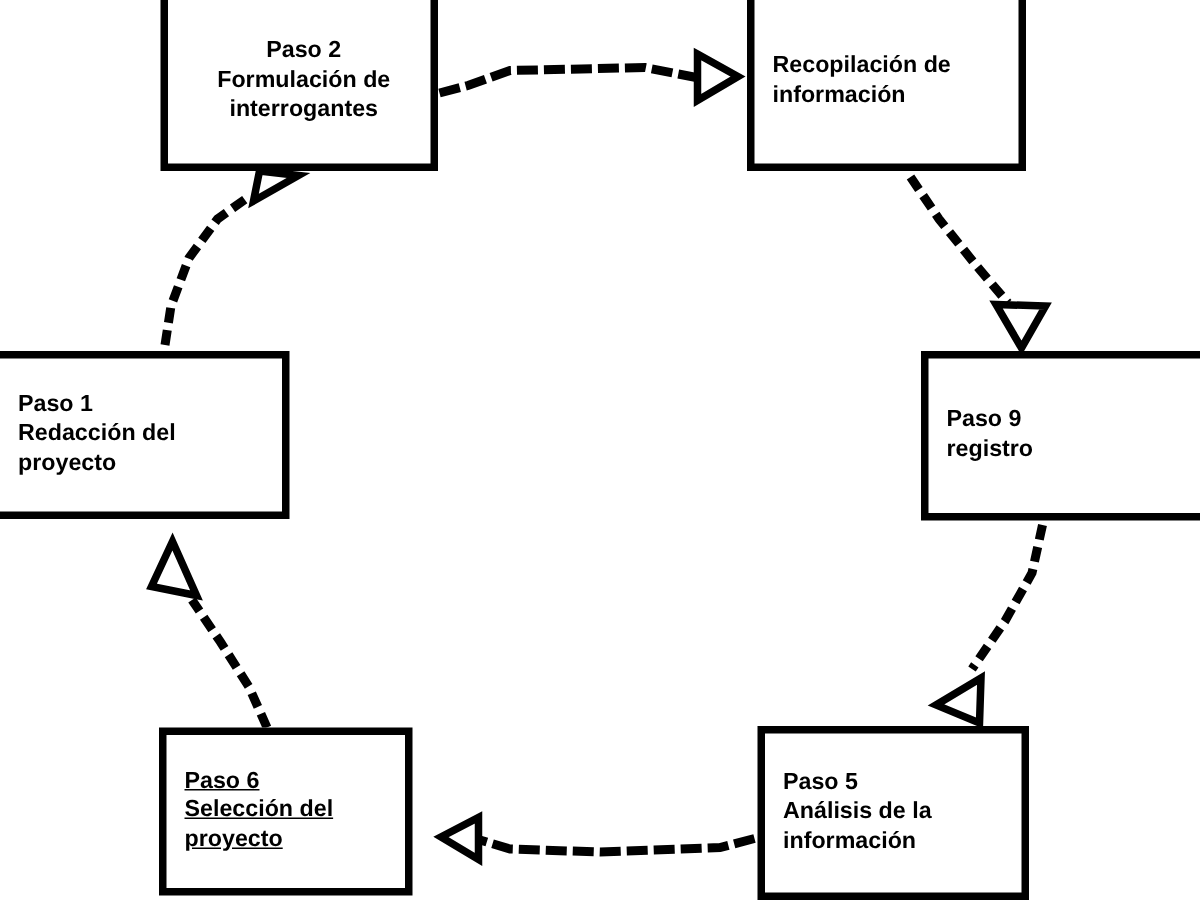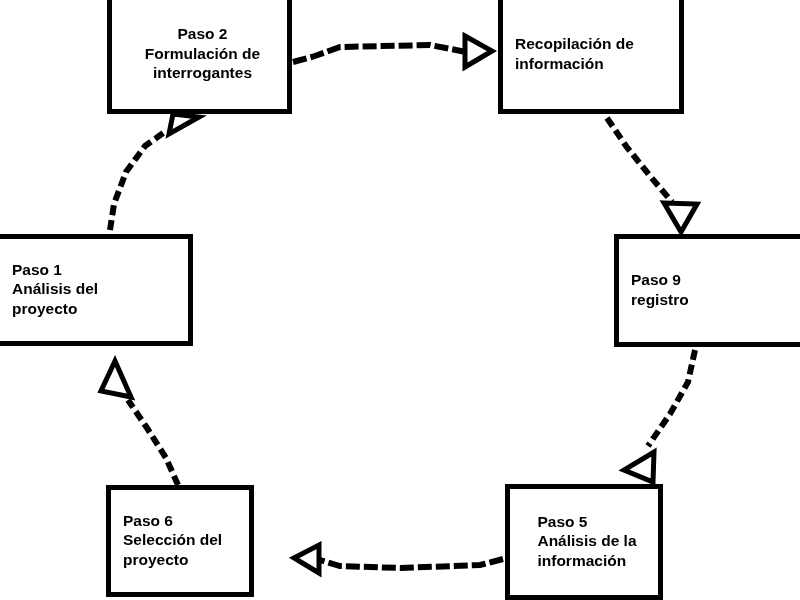--- a/index.html
+++ b/index.html
@@ -43,22 +43,22 @@
     font-weight: bold;
     color: #000000;
     line-height: 19.5px;
     white-space: nowrap;
   }
   
   #node-paso1 { left: -5px;  top: 234px; width: 198px; height: 112px; }
   #node-paso2 { left: 107px; top: -5px;  width: 185px; height: 119px; }
   #node-paso3 { left: 498px; top: -5px;  width: 186px; height: 119px; }
   #node-paso4 { left: 614px; top: 234px; width: 191px; height: 113px; }
-  #node-paso5 { left: 505px; top: 484px; width: 158px; height: 116px; align-items: center; }
-  #node-paso6 { left: 106px; top: 485px; width: 148px; height: 112px; }
+  #node-paso5 { left: 505px; top: 484px; width: 181px; height: 116px; }
+  #node-paso6 { left: 106px; top: 485px; width: 169px; height: 112px; text-decoration: underline; }
   
   #node-paso1 .node-text { margin-top: -2px; }
   #node-paso2 .node-text { margin-top: -2px; text-align: center; }
   #node-paso3 .node-text { margin-top: -2px; }
   #node-paso4 .node-text { margin-top: -2px; }
   #node-paso5 .node-text { margin-top: -2px; }
   #node-paso6 .node-text { margin-top: -2px; }
 </style>
 </head>
 <body>
@@ -94,21 +94,21 @@
 
     <g>
       <path d="M 110,230 L 114,204 L 126,172 L 145,146 L 166,131" fill="none" stroke="#000000" stroke-width="6" stroke-linecap="butt" stroke-linejoin="miter" stroke-dasharray="10 5"></path>
       <path d="M 169,134 L 173,114 L 199,117 Z" fill="none" stroke="#000000" stroke-width="5" stroke-linejoin="miter"></path>
     </g>
   </svg>
 
   <div class="node-box" id="node-paso1">
     <div class="node-text">
       <div class="node-line">Paso 1</div>
-      <div class="node-line">Análisis del</div>
+      <div class="node-line">Redacción del</div>
       <div class="node-line">proyecto</div>
     </div>
   </div>
 
   <div class="node-box" id="node-paso2">
     <div class="node-text">
       <div class="node-line">Paso 2</div>
       <div class="node-line">Formulación de</div>
       <div class="node-line">interrogantes</div>
     </div>

